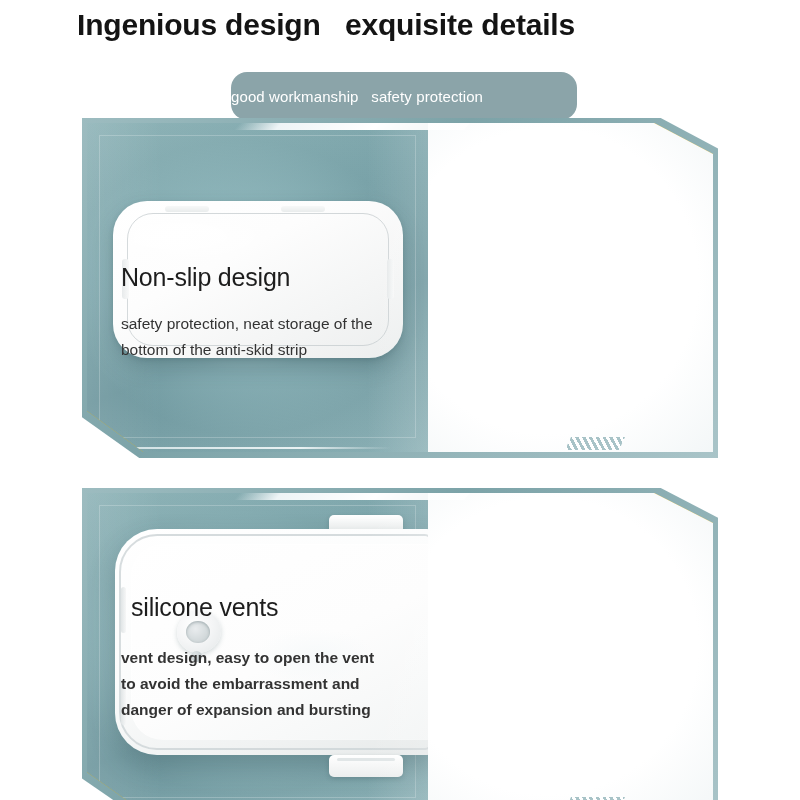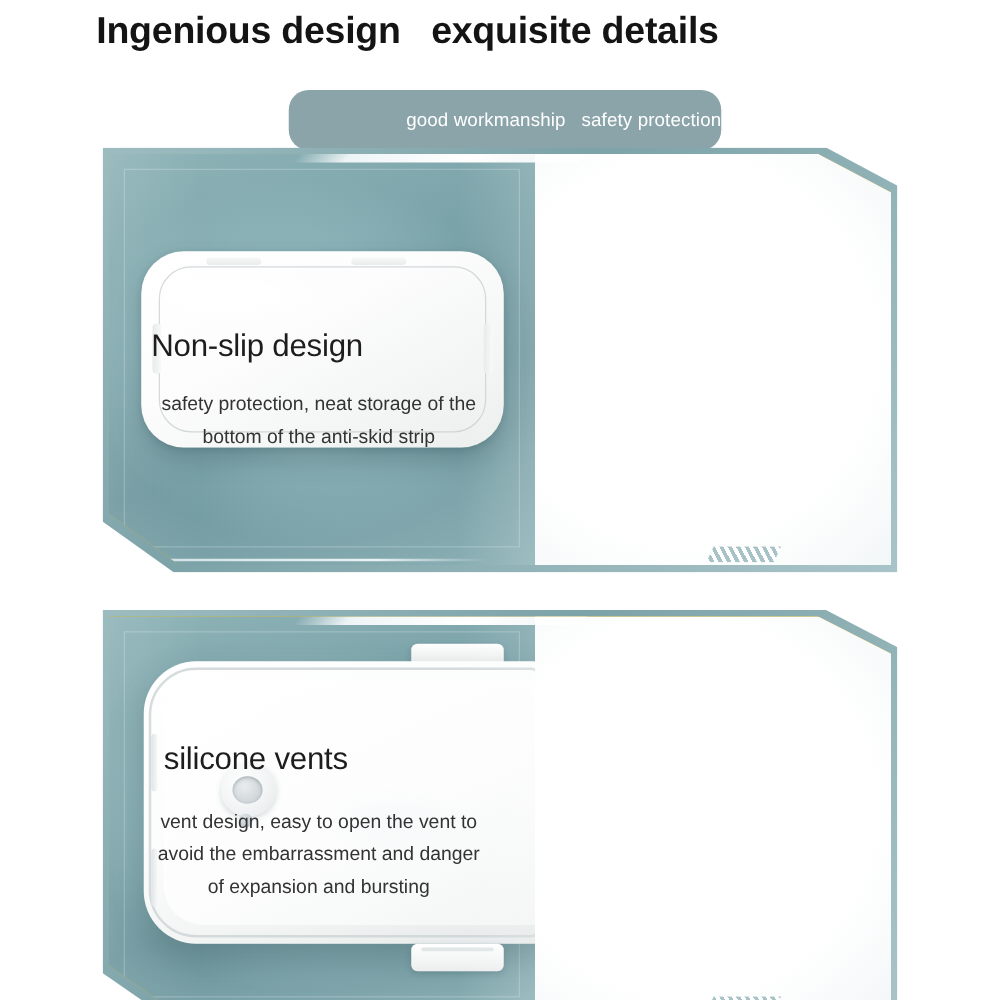--- a/index.html
+++ b/index.html
@@ -18,21 +18,21 @@
     text-align:center;
     font-size:30px; font-weight:bold; color:#141414;
     letter-spacing:-0.2px;
     white-space:pre;
   }
   .subtitle-pill {
     position:absolute; left:231px; top:72px;
     width:346px; height:48px;
     background:#8ba4a9;
     border-radius:16px;
-    display:flex; align-items:center; justify-content:flex-end;
+    display:flex; align-items:center; justify-content:flex-start;
   }
   .subtitle-text {
     font-size:15px; color:#ffffff; white-space:pre;
     letter-spacing:0.1px;
   }
 
   
   .panel { position:absolute; left:82px; width:636px; }
   #panel-1 { top:118px; height:340px; }
   #panel-2 { top:488px; height:330px; }
@@ -106,26 +106,25 @@
   }
 
   
   .feature-title {
     position:absolute; font-size:25px; color:#1d1d1d; font-weight:normal;
     letter-spacing:-0.2px; white-space:nowrap;
   }
   .feature-body {
     position:absolute; font-size:15.5px; color:#333333; line-height:26px;
     width:268px;
-    text-align:center;
   }
   #p1-title { left:34px; top:140px; }
   #p1-body  { left:34px; top:188px; }
   #p2-title { left:44px; top:100px; }
-  #p2-body  { left:34px; top:152px; }
+  #p2-body  { left:34px; top:152px;font-weight:bold; }
 
   
   .lid1 {
     position:absolute; left:26px; top:78px; width:290px; height:157px;
     background: linear-gradient(152deg,#ffffff 0%, #fdfdfd 38%, #f4f5f5 72%, #eceeee 100%);
     border-radius:34px;
     box-shadow: 0 10px 20px rgba(40,70,75,0.28), 0 2px 5px rgba(40,70,75,0.18);
   }
   .lid1-groove {
     position:absolute; left:14px; top:12px; right:14px; bottom:12px;

